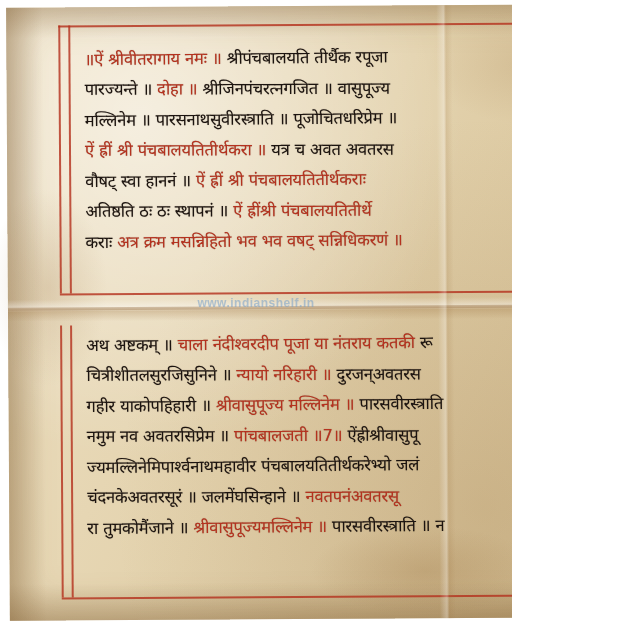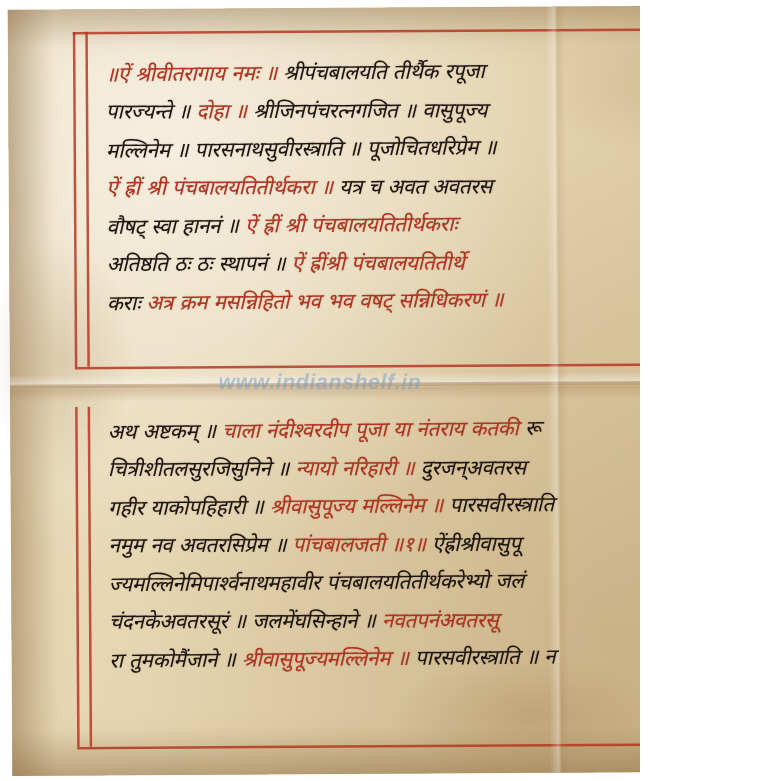--- a/index.html
+++ b/index.html
@@ -7,21 +7,20 @@
     padding: 0;
     background: #ffffff;
   }
   #page {
     position: relative;
     width: 512px;
     height: 625px;
     overflow: hidden;
     background: #ffffff;
     font-family: "DejaVu Sans", sans-serif;
-    font-style: italic;
   }
 
   
   .folio {
     position: absolute;
     left: 8px;
     top: 6px;
     width: 609px;
     height: 613px;
     background:
@@ -129,21 +128,21 @@
   .line:nth-child(even) { transform: rotate(0.12deg); }
 
   
   .watermark {
     position: absolute;
     left: 0;
     right: 0;
     top: 296px;
     text-align: center;
     font-family: "Liberation Sans", sans-serif;
-    font-size: 17px;
+    font-size: 12px;
     font-weight: bold;
     letter-spacing: 0.5px;
     color: rgba(120,160,200,0.55);
     pointer-events: none;
     user-select: none;
   }
 </style>
 </head>
 <body>
 
@@ -201,21 +200,21 @@
       <span class="line">
         <span class="blk">अथ अष्टकम् ॥</span><span class="red"> चाला नंदीश्वरदीप पूजा या नंतराय कतकी</span><span class="blk"> रू</span>
       </span>
       <span class="line">
         <span class="blk">चित्रीशीतलसुरजिसुनिने ॥</span><span class="red"> न्यायो नरिहारी ॥</span><span class="blk"> दुरजन्अवतरस</span>
       </span>
       <span class="line">
         <span class="blk">गहीर याकोपहिहारी ॥</span><span class="red"> श्रीवासुपूज्य मल्लिनेम ॥</span><span class="blk"> पारसवीरस्त्राति</span>
       </span>
       <span class="line">
-        <span class="blk">नमुम नव अवतरसिप्रेम ॥</span><span class="red"> पांचबालजती ॥१॥</span><span class="blk"> ऐंह्रीश्रीवासुपू</span>
+        <span class="blk">नमुम नव अवतरसिप्रेम ॥</span><span class="red"> पांचबालजती ॥7॥</span><span class="blk"> ऐंह्रीश्रीवासुपू</span>
       </span>
       <span class="line">
         <span class="blk">ज्यमल्लिनेमिपार्श्वनाथमहावीर पंचबालयतितीर्थकरेभ्यो जलं</span>
       </span>
       <span class="line">
         <span class="blk">चंदनकेअवतरसूरं ॥ जलमेंघसिन्हाने ॥</span><span class="red"> नवतपनंअवतरसू</span>
       </span>
       <span class="line">
         <span class="blk">रा तुमकोमैंजाने ॥</span><span class="red"> श्रीवासुपूज्यमल्लिनेम ॥</span><span class="blk"> पारसवीरस्त्राति ॥ न</span>
       </span>

